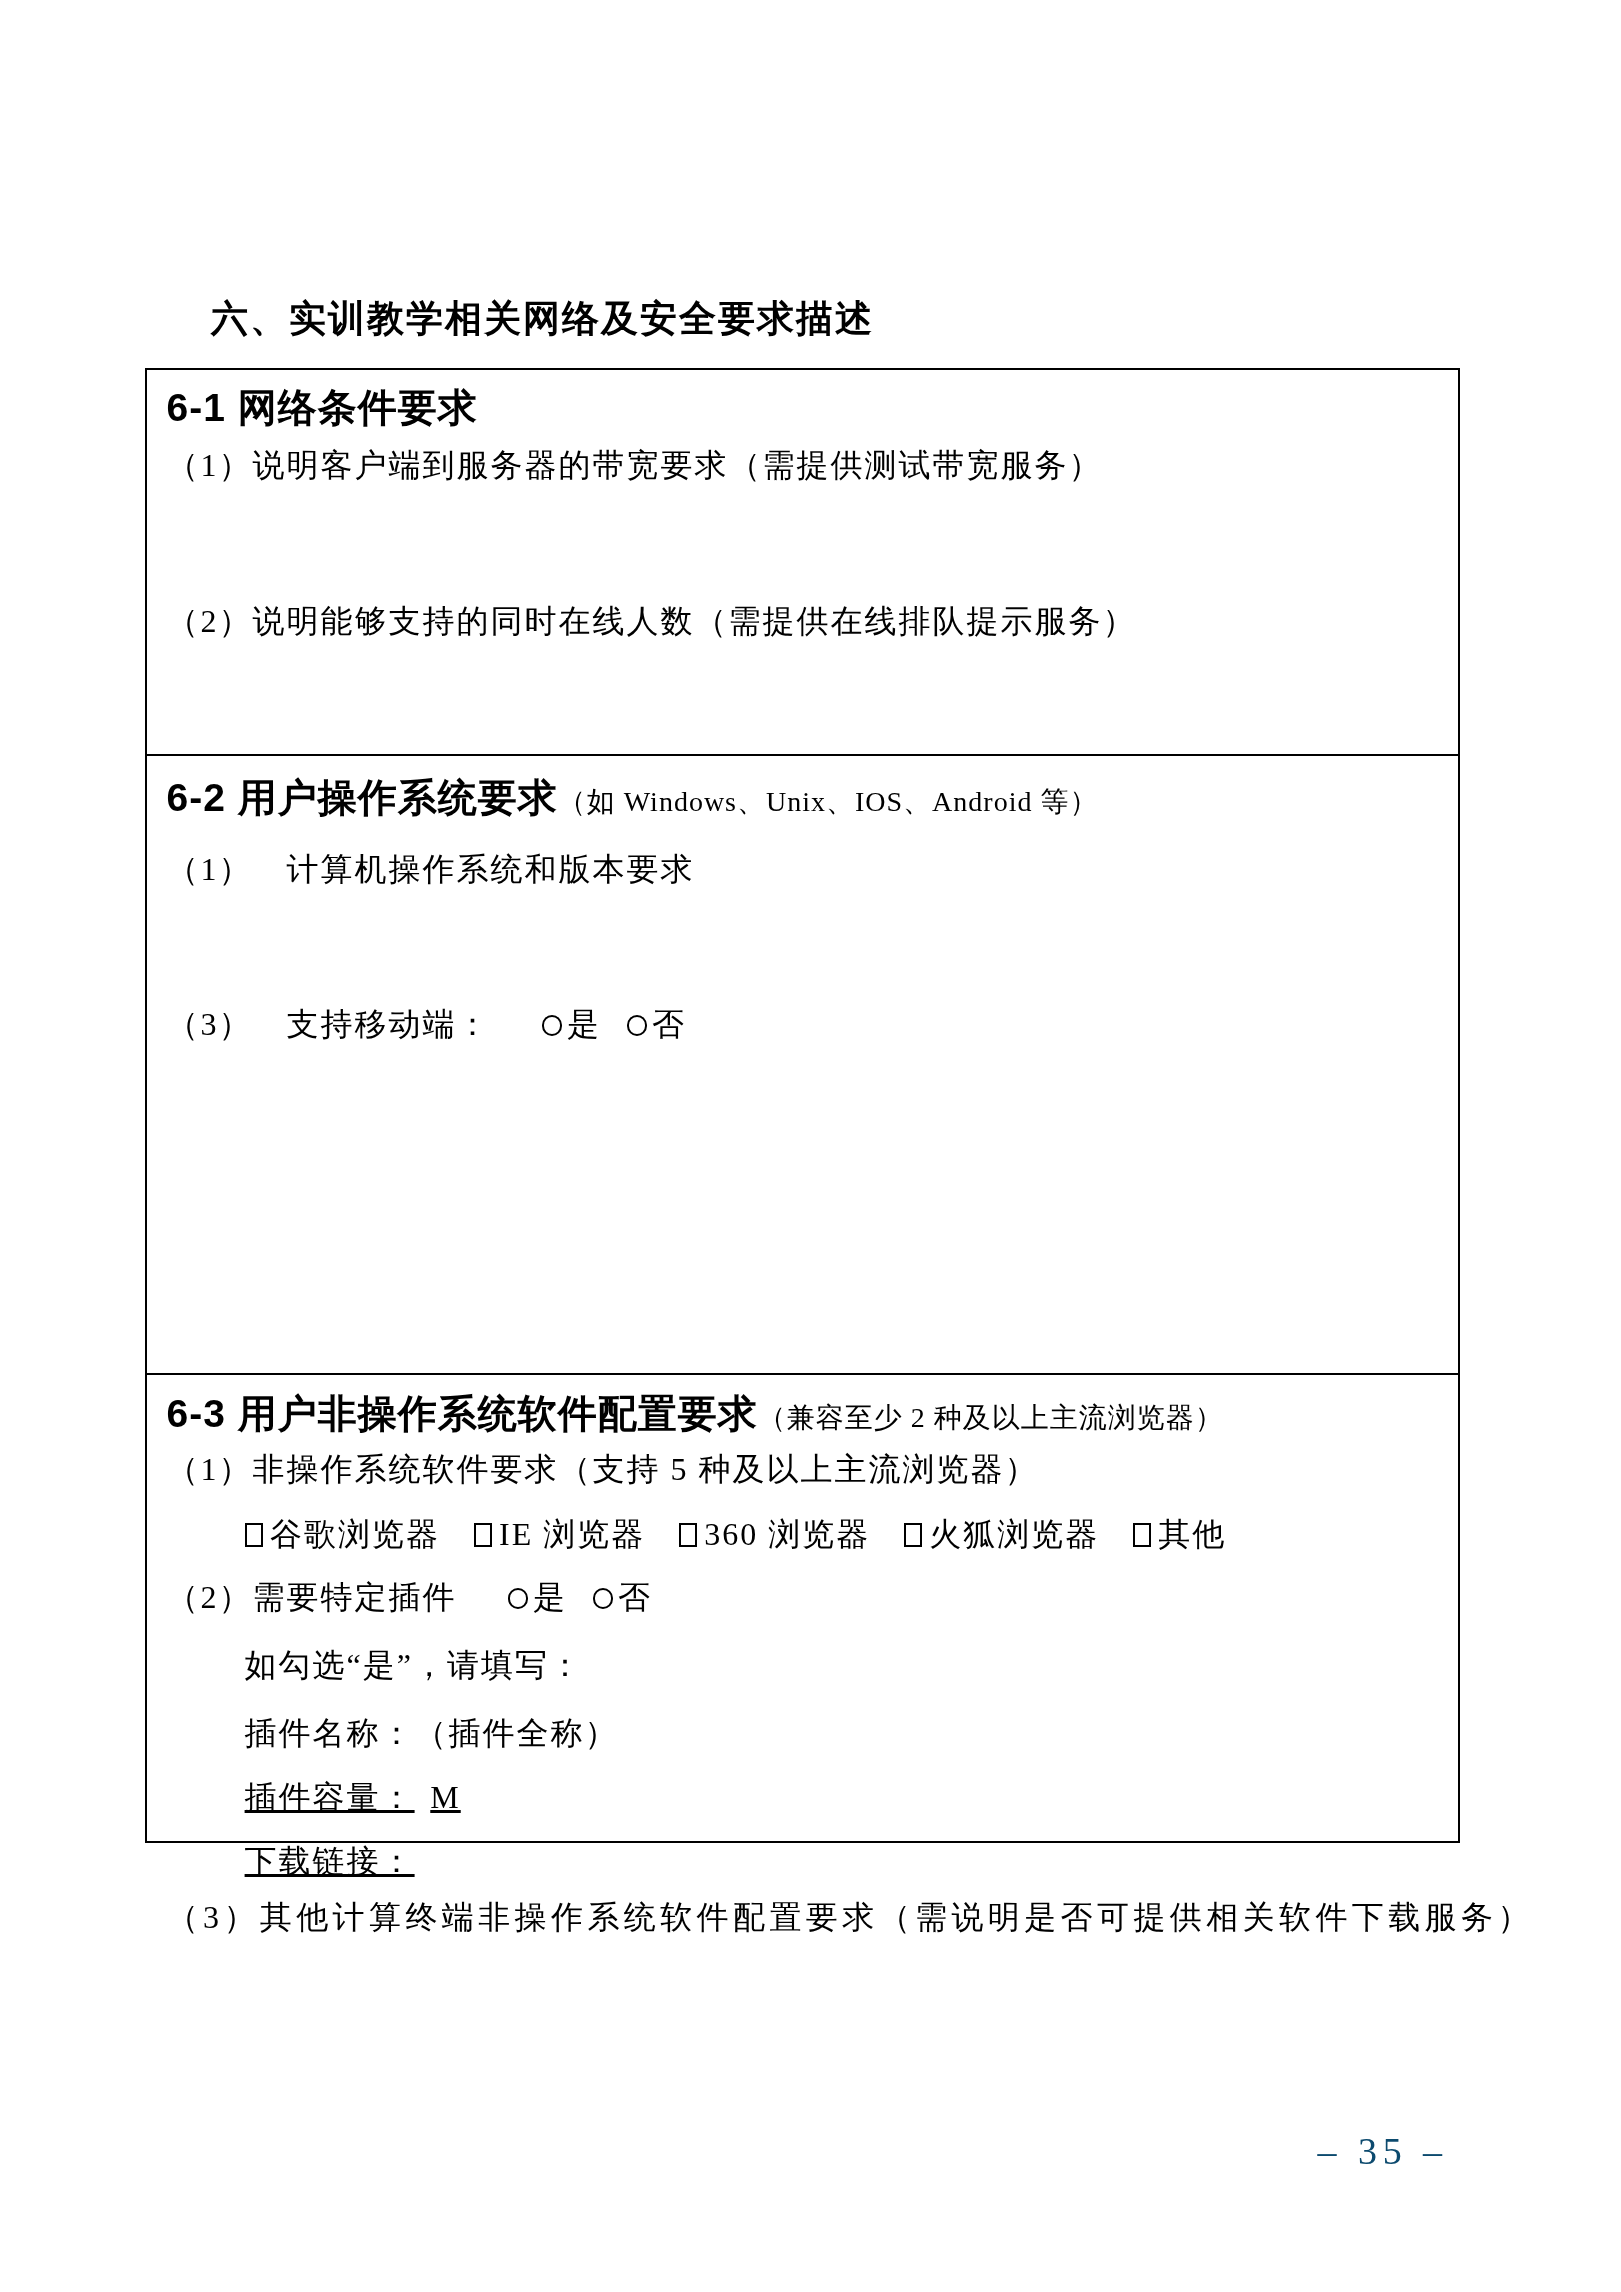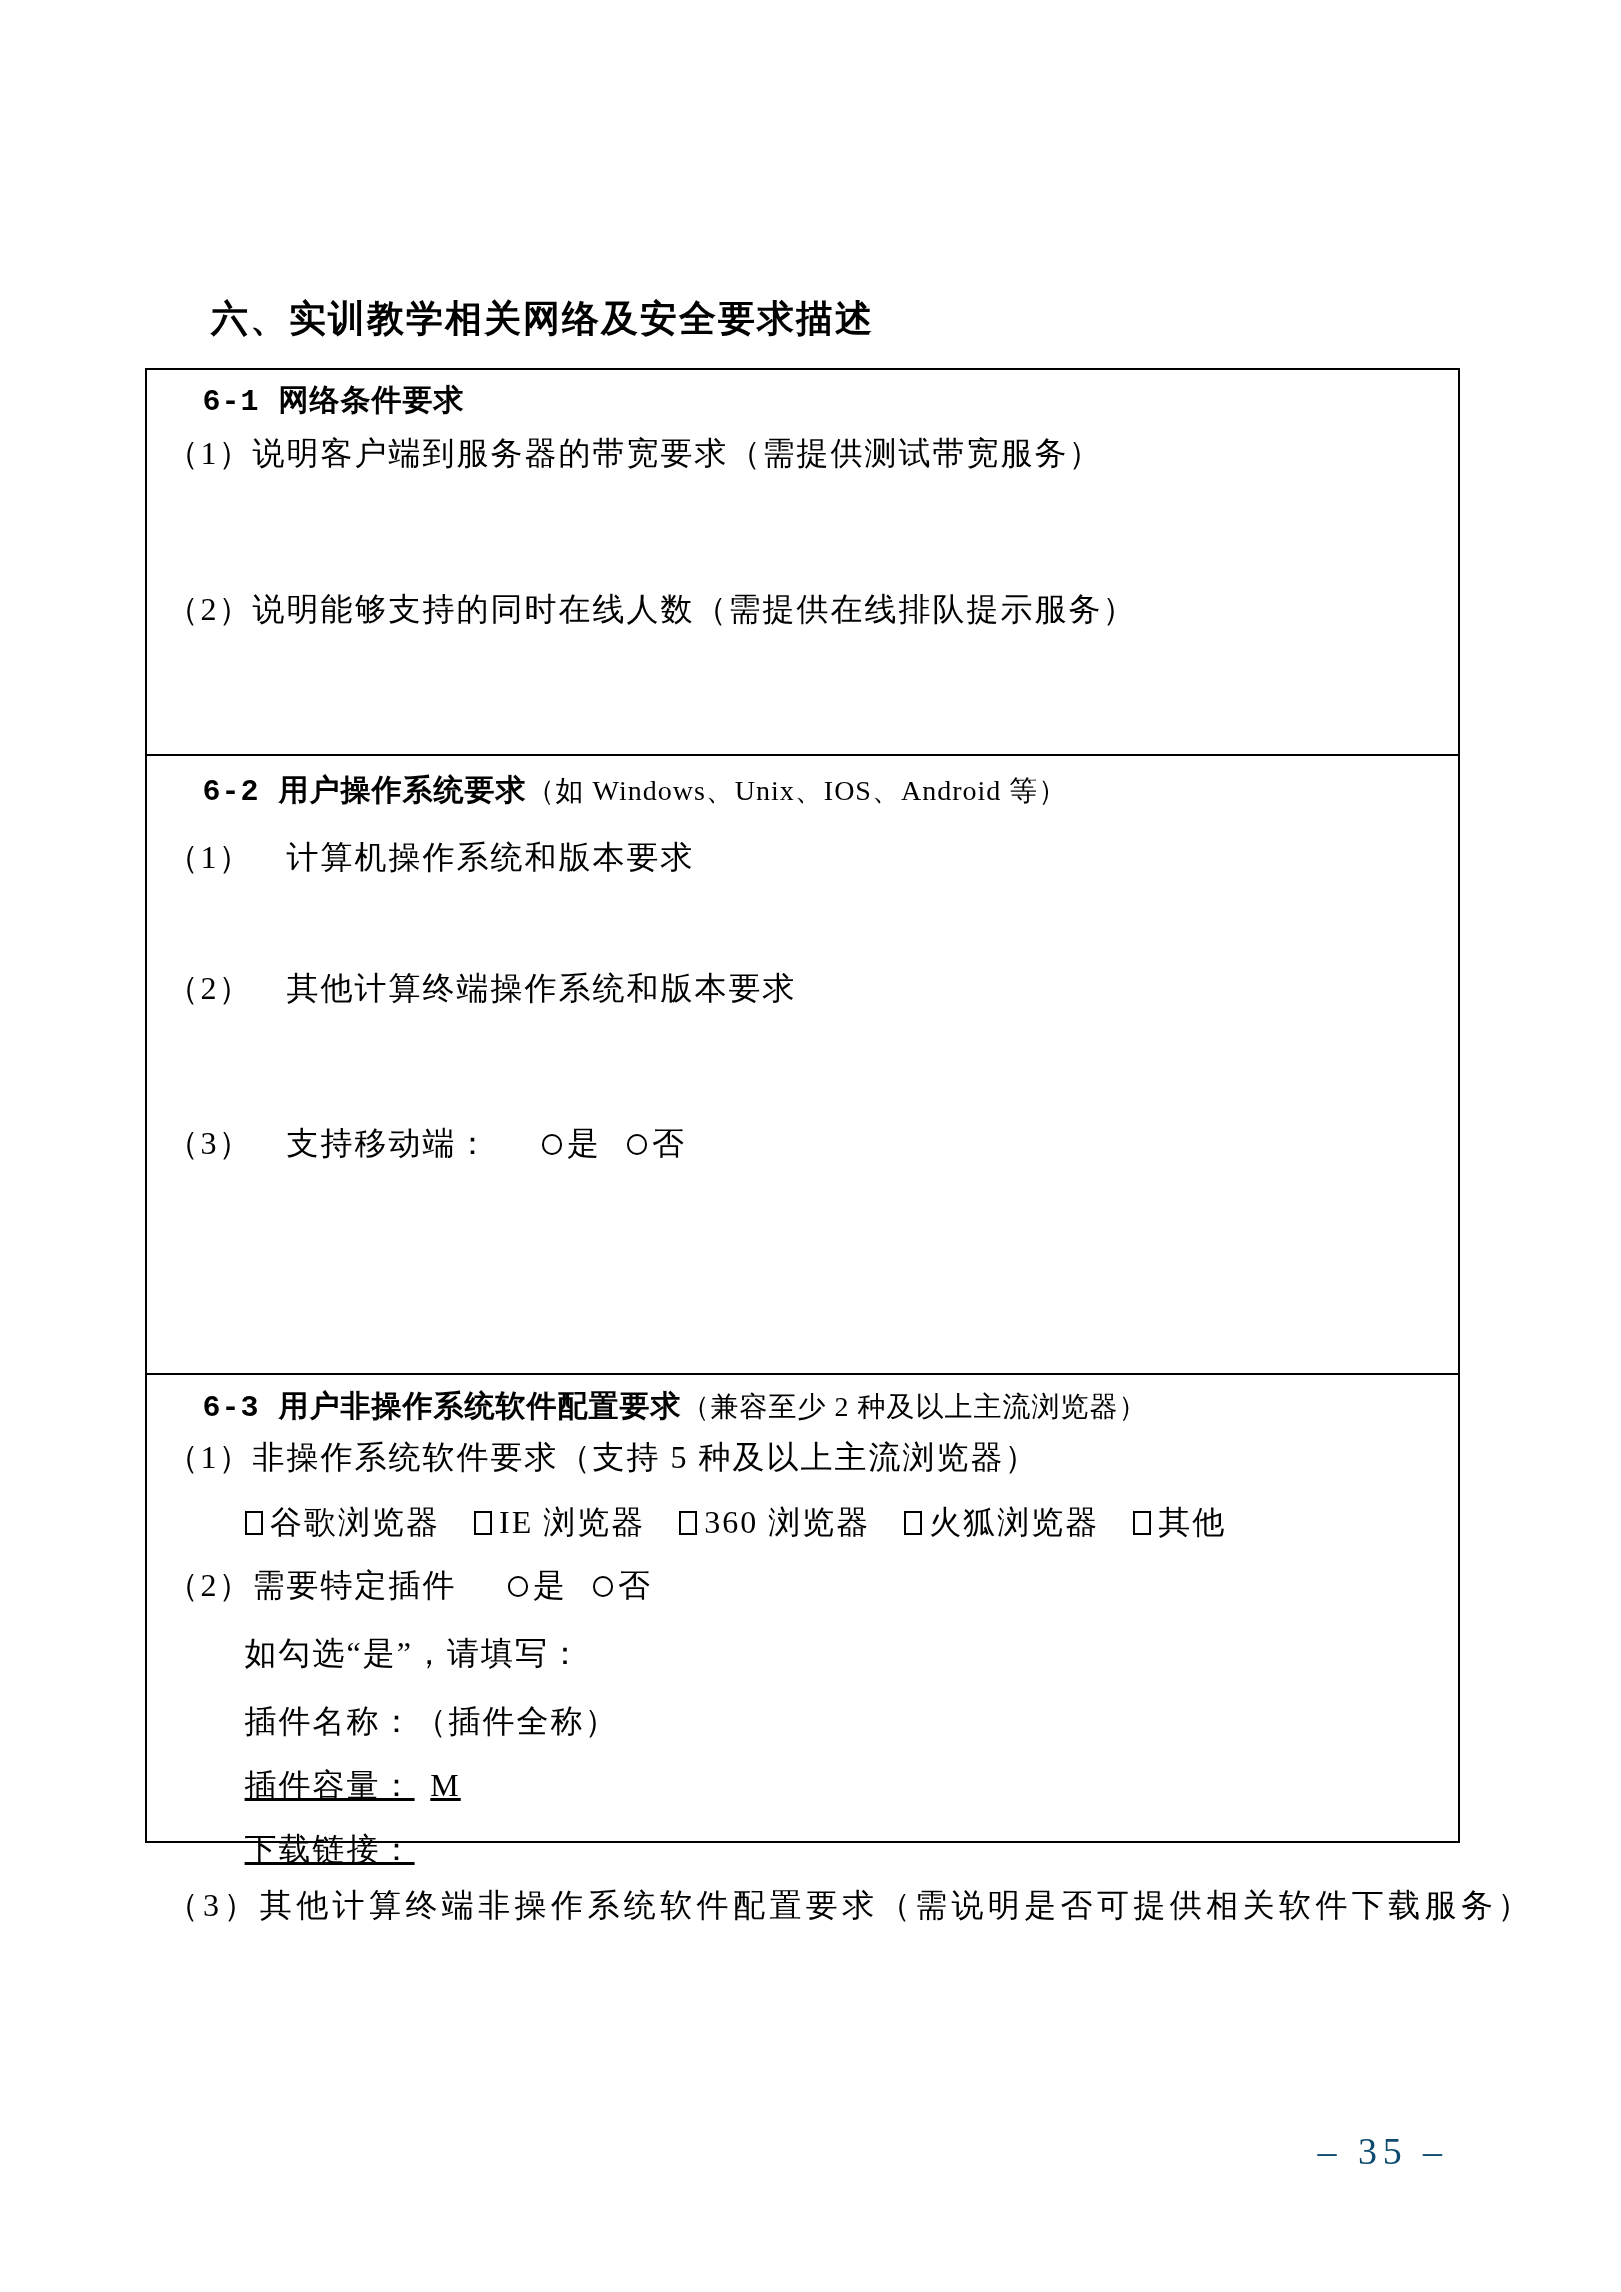--- a/index.html
+++ b/index.html
@@ -41,25 +41,24 @@
   .sec-header {
     font-size: 28px;
     letter-spacing: 1px;
     line-height: 1.35;
     white-space: nowrap;
   }
   .row-61 .sec-header { padding-top: 11.8px; }
   .row-62 .sec-header { padding-top: 15.7px; }
   .row-63 .sec-header { padding-top: 12.7px; }
   .sec-title-bold {
-    font-family: Liberation Mono, monospace;
+    font-family: Liberation Sans, sans-serif;
     font-weight: bold;
-    font-size: 30px;
+    font-size: 39px;
     letter-spacing: 1px;
-    margin-left: 36px;
   }
   .sec-note { font-size: 28px; letter-spacing: 1px; }
   .line {
     font-size: 32px;
     letter-spacing: 2px;
     line-height: 1.35;
     white-space: nowrap;
   }
   .sub { padding-left: 78px; }
   .wide { letter-spacing: 4.4px; }
@@ -122,21 +121,20 @@
       </div>
       <p class="line m-a">（1）说明客户端到服务器的带宽要求（需提供测试带宽服务）</p>
       <p class="line m-b">（2）说明能够支持的同时在线人数（需提供在线排队提示服务）</p>
     </section>
 
     <section class="row row-62">
       <div class="sec-header">
         <span class="sec-title-bold">6-2 用户操作系统要求</span><span class="sec-note">（如 Windows、Unix、IOS、Android 等）</span>
       </div>
       <p class="line m-c">（1）　计算机操作系统和版本要求</p>
-      <p class="line m-d">（2）　其他计算终端操作系统和版本要求</p>
       <p class="line m-e">
         <span>（3）　支持移动端：</span><span class="lead-gap"></span><span class="radio"></span><span>是</span><span class="opt-gap"></span><span class="radio"></span><span>否</span>
       </p>
     </section>
 
     <section class="row row-63">
       <div class="sec-header">
         <span class="sec-title-bold">6-3 用户非操作系统软件配置要求</span><span class="sec-note">（兼容至少 2 种及以上主流浏览器）</span>
       </div>
       <p class="line m-f">（1）非操作系统软件要求（支持 5 种及以上主流浏览器）</p>

